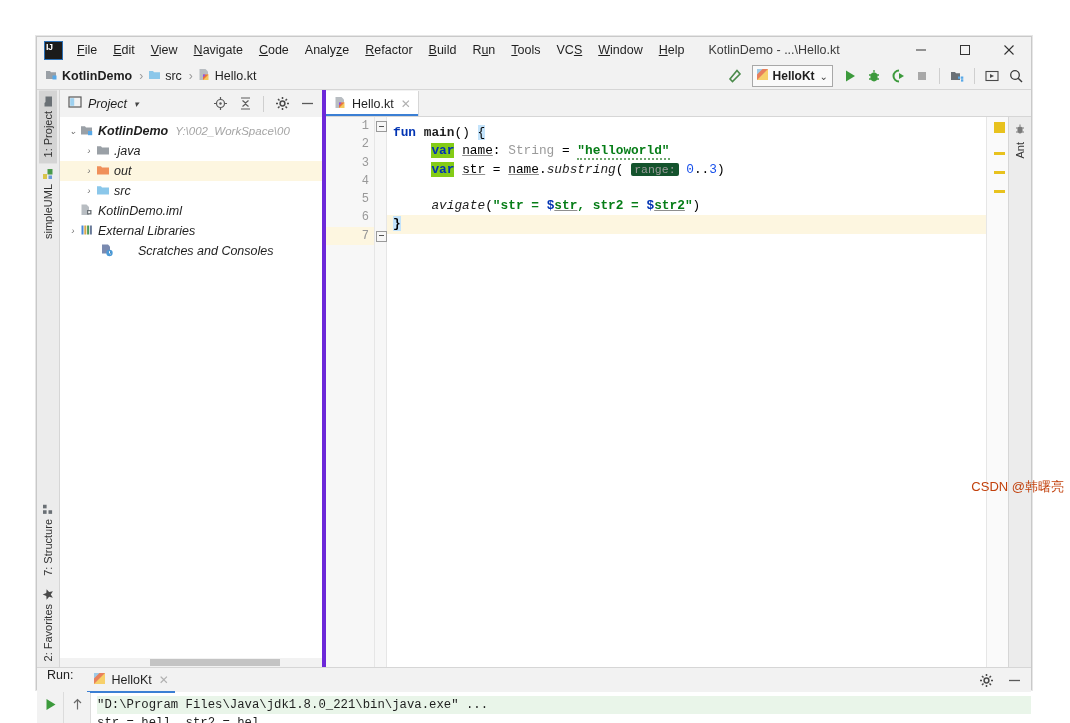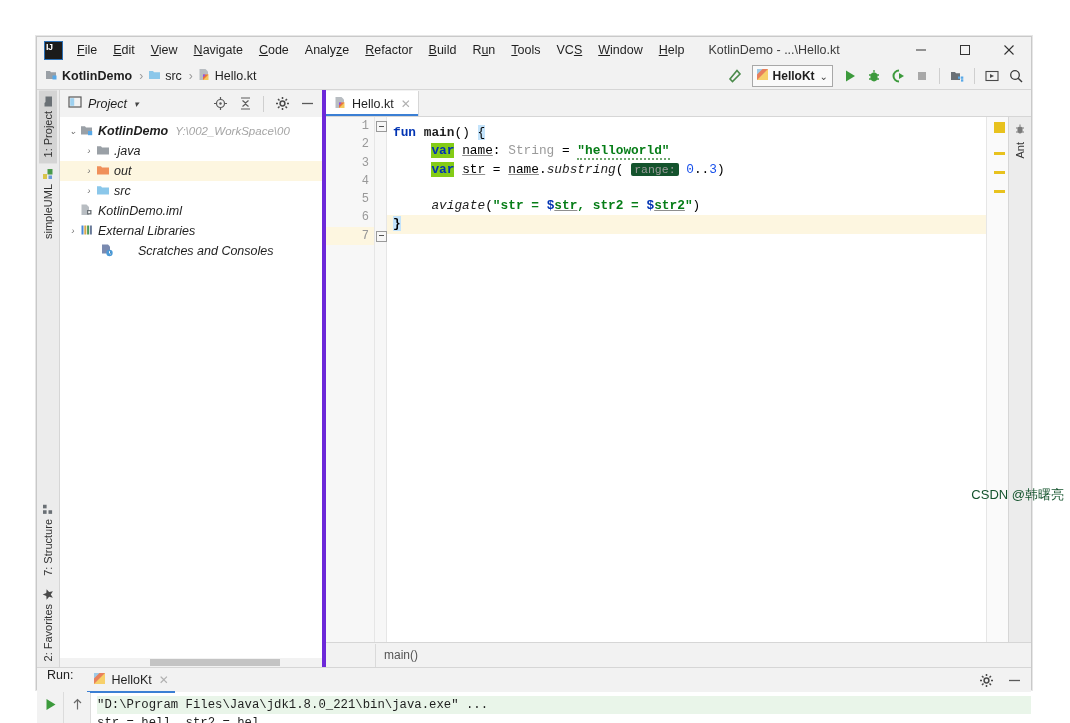--- a/index.html
+++ b/index.html
@@ -125,21 +125,21 @@
   .rtools{width:26px;background:#f2f2f2;display:flex;flex-direction:column;align-items:center;
           padding-top:5px;gap:10px;position:relative;}
   .rtools2{width:26px;background:#f2f2f2;border-left:1px solid #dcdcdc;display:flex;flex-direction:column;
            align-items:center;padding-top:5px;gap:10px;position:relative;}
   .console{flex:1;background:#ffffff;border-left:1px solid #dcdcdc;font-family:"Liberation Mono",monospace;
            font-size:12.3px;padding:4px 0 0 6px;overflow:hidden;}
   .conline{height:18px;line-height:18px;white-space:pre;}
   .con-cmd{background:#e9f5e9;color:#1f1f1f;}
   .con-plain{color:#1f1f1f;}
 
-  .watermark{position:absolute;right:6px;bottom:8px;font-size:13px;color:#14532d;
+  .watermark{position:absolute;right:6px;bottom:16px;font-size:13px;color:#c2410c;
              font-family:"Liberation Sans",sans-serif;}
 
   .icn{display:inline-block;vertical-align:middle;}
 </style>
 </head>
 <body>
 
 <div class="desktop">
   <div class="window">
 
@@ -508,24 +508,20 @@
                   <ellipse cx="6" cy="7" rx="2.6" ry="3.4" fill="#7a7a7a"></ellipse>
                   <path d="M2 5h2M8 5h2M2 9h2M8 9h2M6 1.5v2" stroke="#7a7a7a" stroke-width="1"></path>
                 </svg>
             </div>
             <div class="vtab" style="padding:0;">
               <span>Ant</span>
             </div>
           </div>
         </div>
 
-        <div class="breadbar">
-          <div class="bsegment"></div>
-          <div class="bcell">main()</div>
-        </div>
       </div>
     </div>
 
     <div class="runwin">
       <div class="runhdr">
         <span class="runlbl">Run:</span>
         <div class="runtab">
           <span class="icn">
             <svg width="13" height="13" viewBox="0 0 13 13">
                 <path d="M1 1h11v11H1z" fill="#f7d06a"></path>

